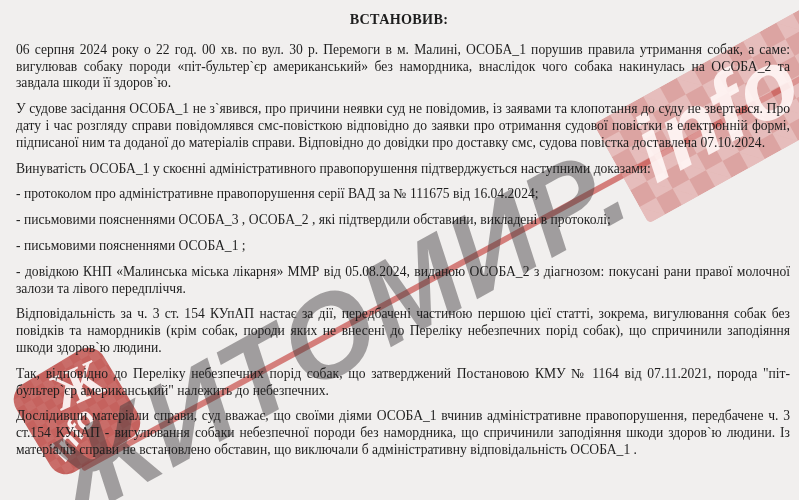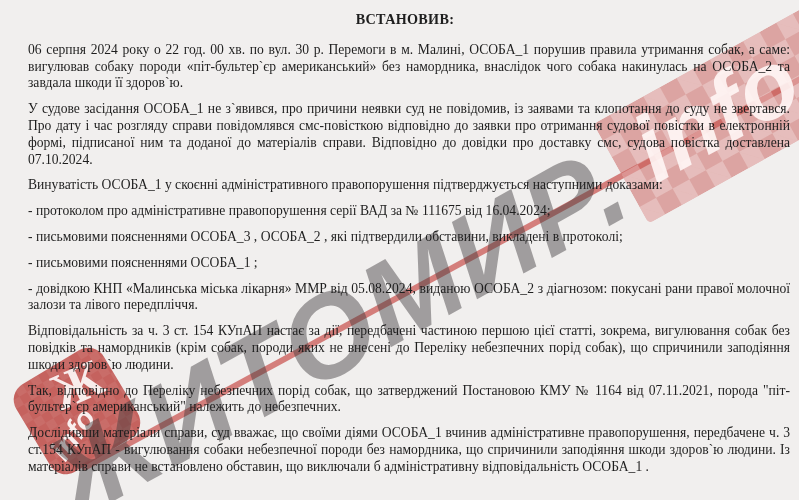--- a/index.html
+++ b/index.html
@@ -6,21 +6,21 @@
   body{
     width:799px;height:500px;overflow:hidden;
     background:#f1efee;
     font-family:"Liberation Serif","DejaVu Serif",serif;
   }
   .page{position:relative;width:799px;height:500px;overflow:hidden;}
 
   
   .doc{
     position:relative;z-index:2;
-    padding:5px 9px 0 20px;
+    padding:5px 9px 0 8px;
     color:#1e1e1e;
     font-size:13.6px;line-height:16.8px;
     text-align:justify;
   }
   .doc-title{
     font-size:14.2px;font-weight:bold;
     text-align:center;margin:6px 0 14px 0;letter-spacing:.3px;
   }
   .doc-p{margin:0 0 9px 8px;}
 

